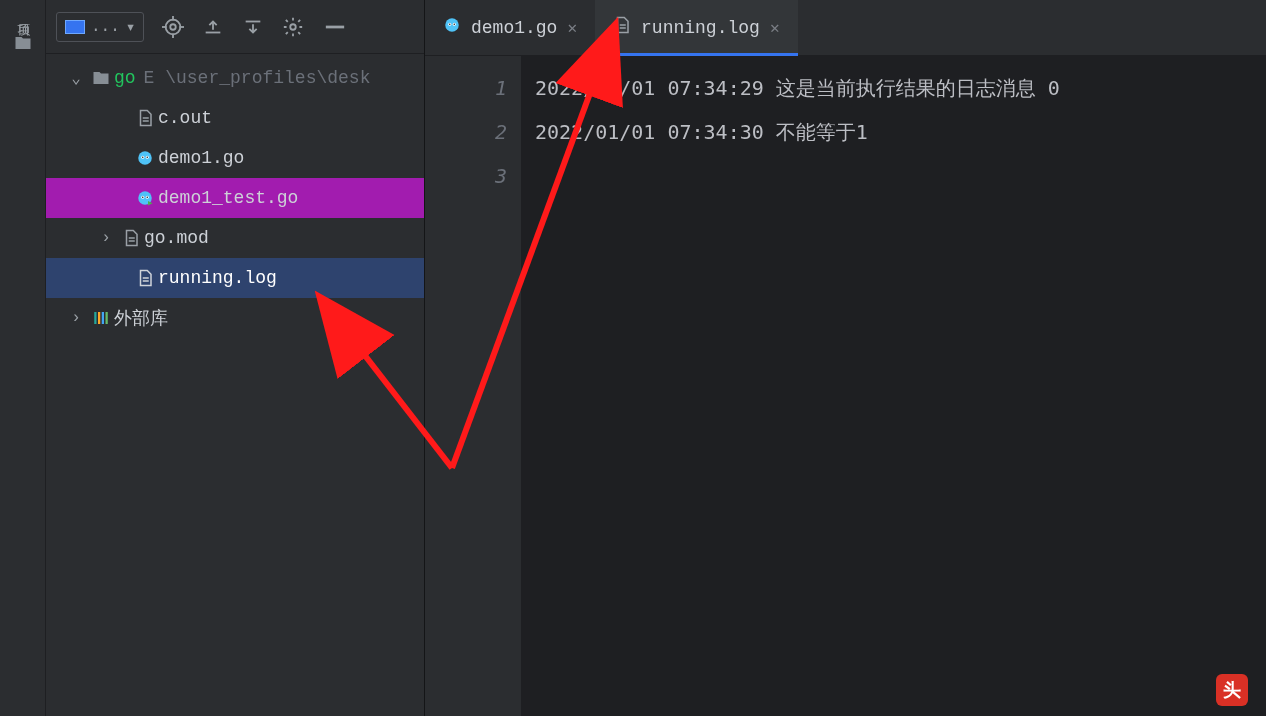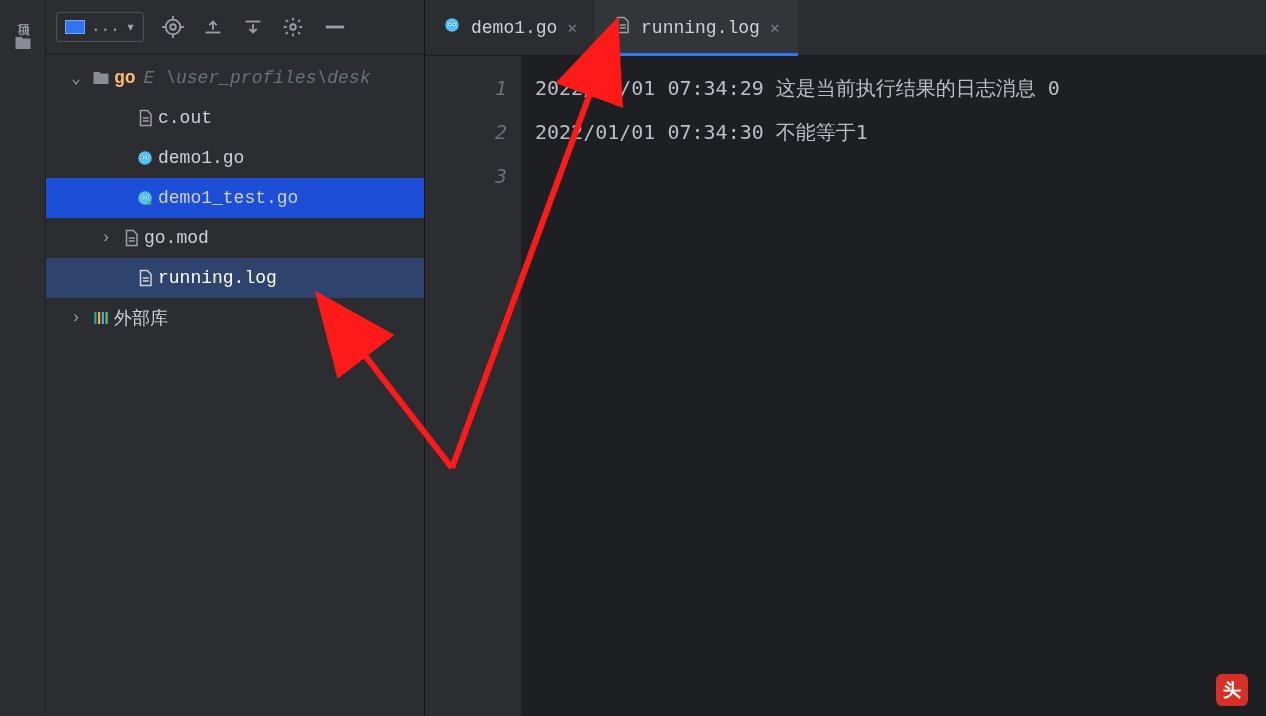--- a/index.html
+++ b/index.html
@@ -101,26 +101,25 @@
     .tree-row .icon {
       width: 26px;
       display: inline-flex;
       justify-content: center;
     }
     .tree-row.selected {
       background: #2e436e;
       color: #fff;
     }
     .tree-row.highlight {
-      background: #1d4ed8;
+      background: #a21caf;
     }
     .tree-row .hint {
       color: #6b7079;
       margin-left: 8px;
-      font-style: italic;
     }
     .indent-0 { padding-left: 18px; }
     .indent-1 { padding-left: 48px; }
     .indent-2 { padding-left: 86px; }
     .svg-ico { width: 18px; height: 18px; }
     .editor-area {
       flex: 1;
       display: flex;
       flex-direction: column;
       background: #1e1f22;
@@ -270,21 +269,21 @@
     </div>
 
     <div class="tree">
       <div class="tree-row indent-0">
         <span class="arrow">⌄</span>
         <span class="icon">
           <svg class="svg-ico folder-svg" viewBox="0 0 24 24">
               <path d="M10 4H2v16h20V6H12l-2-2z"></path>
             </svg>
         </span>
-        <span style="font-weight:bold;color:#fdba74">go</span>
+        <span style="font-weight:normal;color:#22c55e">go</span>
         <span class="hint">E \user_profiles\desk</span>
       </div>
 
       <div class="tree-row indent-2">
         <span class="icon">
           <svg class="svg-ico file-svg" viewBox="0 0 24 24">
               <path d="M6 2h9l5 5v15H6z" fill="none" stroke="#9aa0a6" stroke-width="2"></path>
               <line x1="9" y1="12" x2="17" y2="12" stroke="#9aa0a6" stroke-width="2"></line>
               <line x1="9" y1="16" x2="17" y2="16" stroke="#9aa0a6" stroke-width="2"></line>
             </svg>

